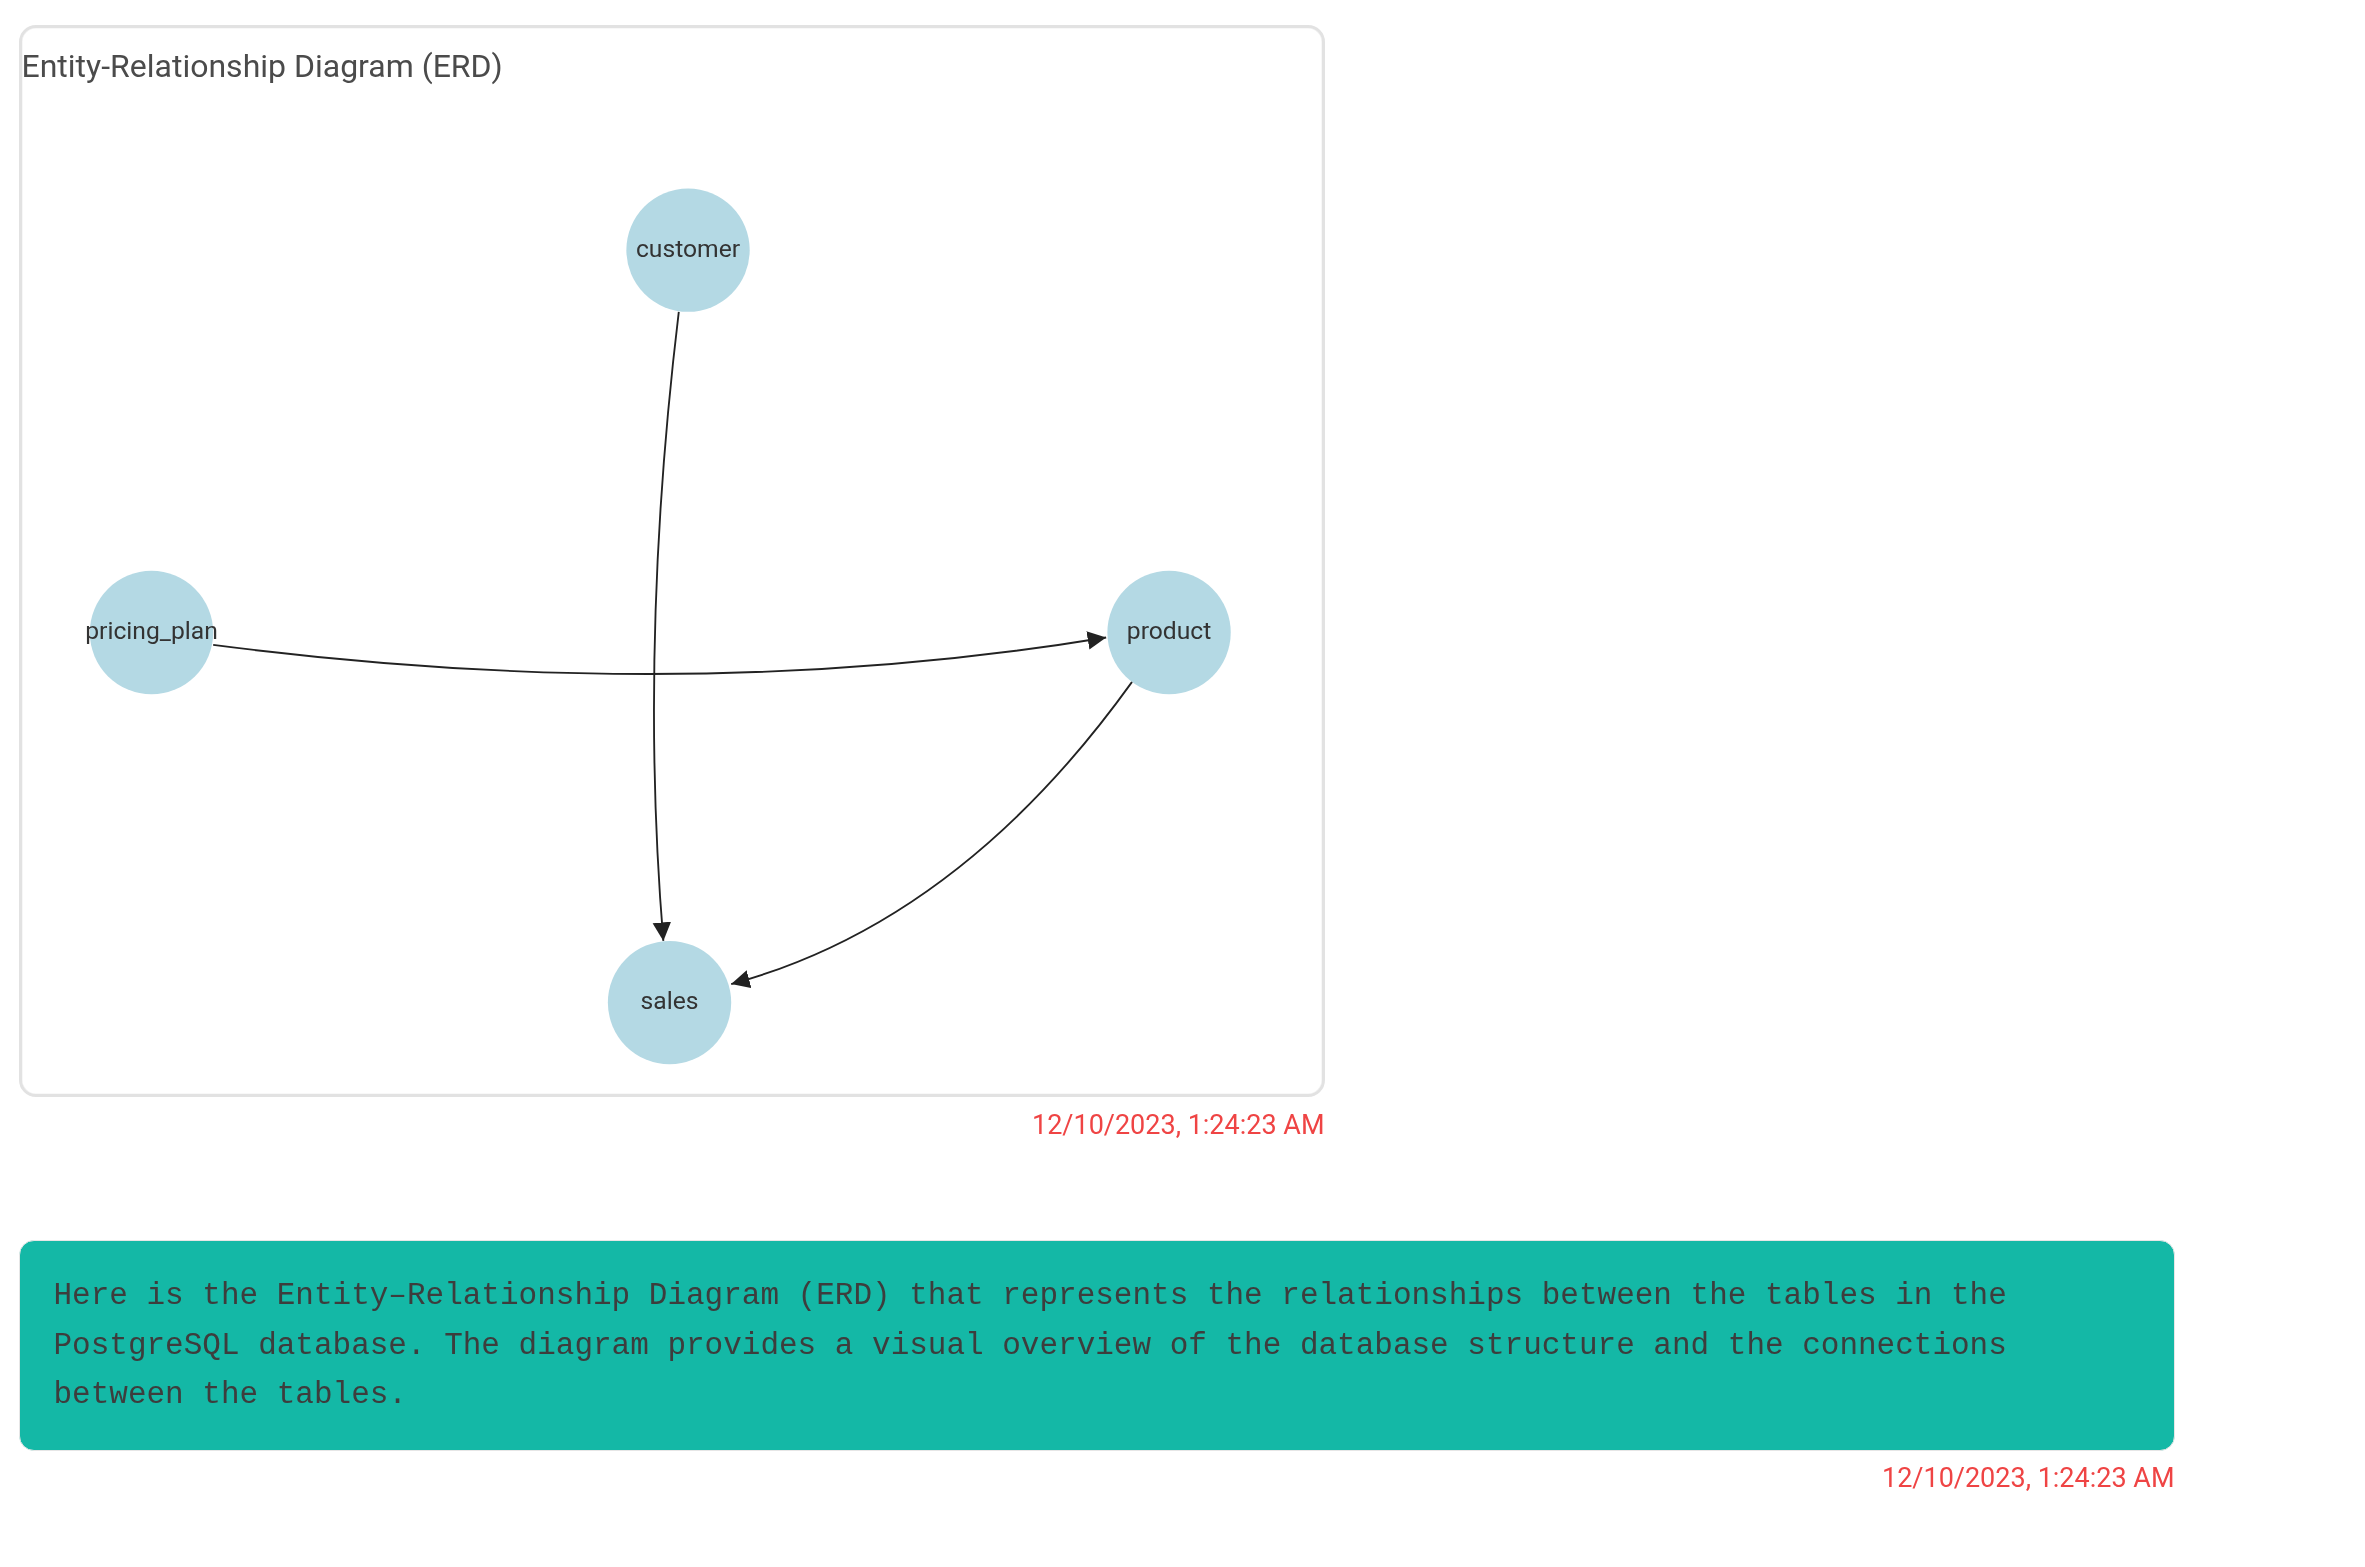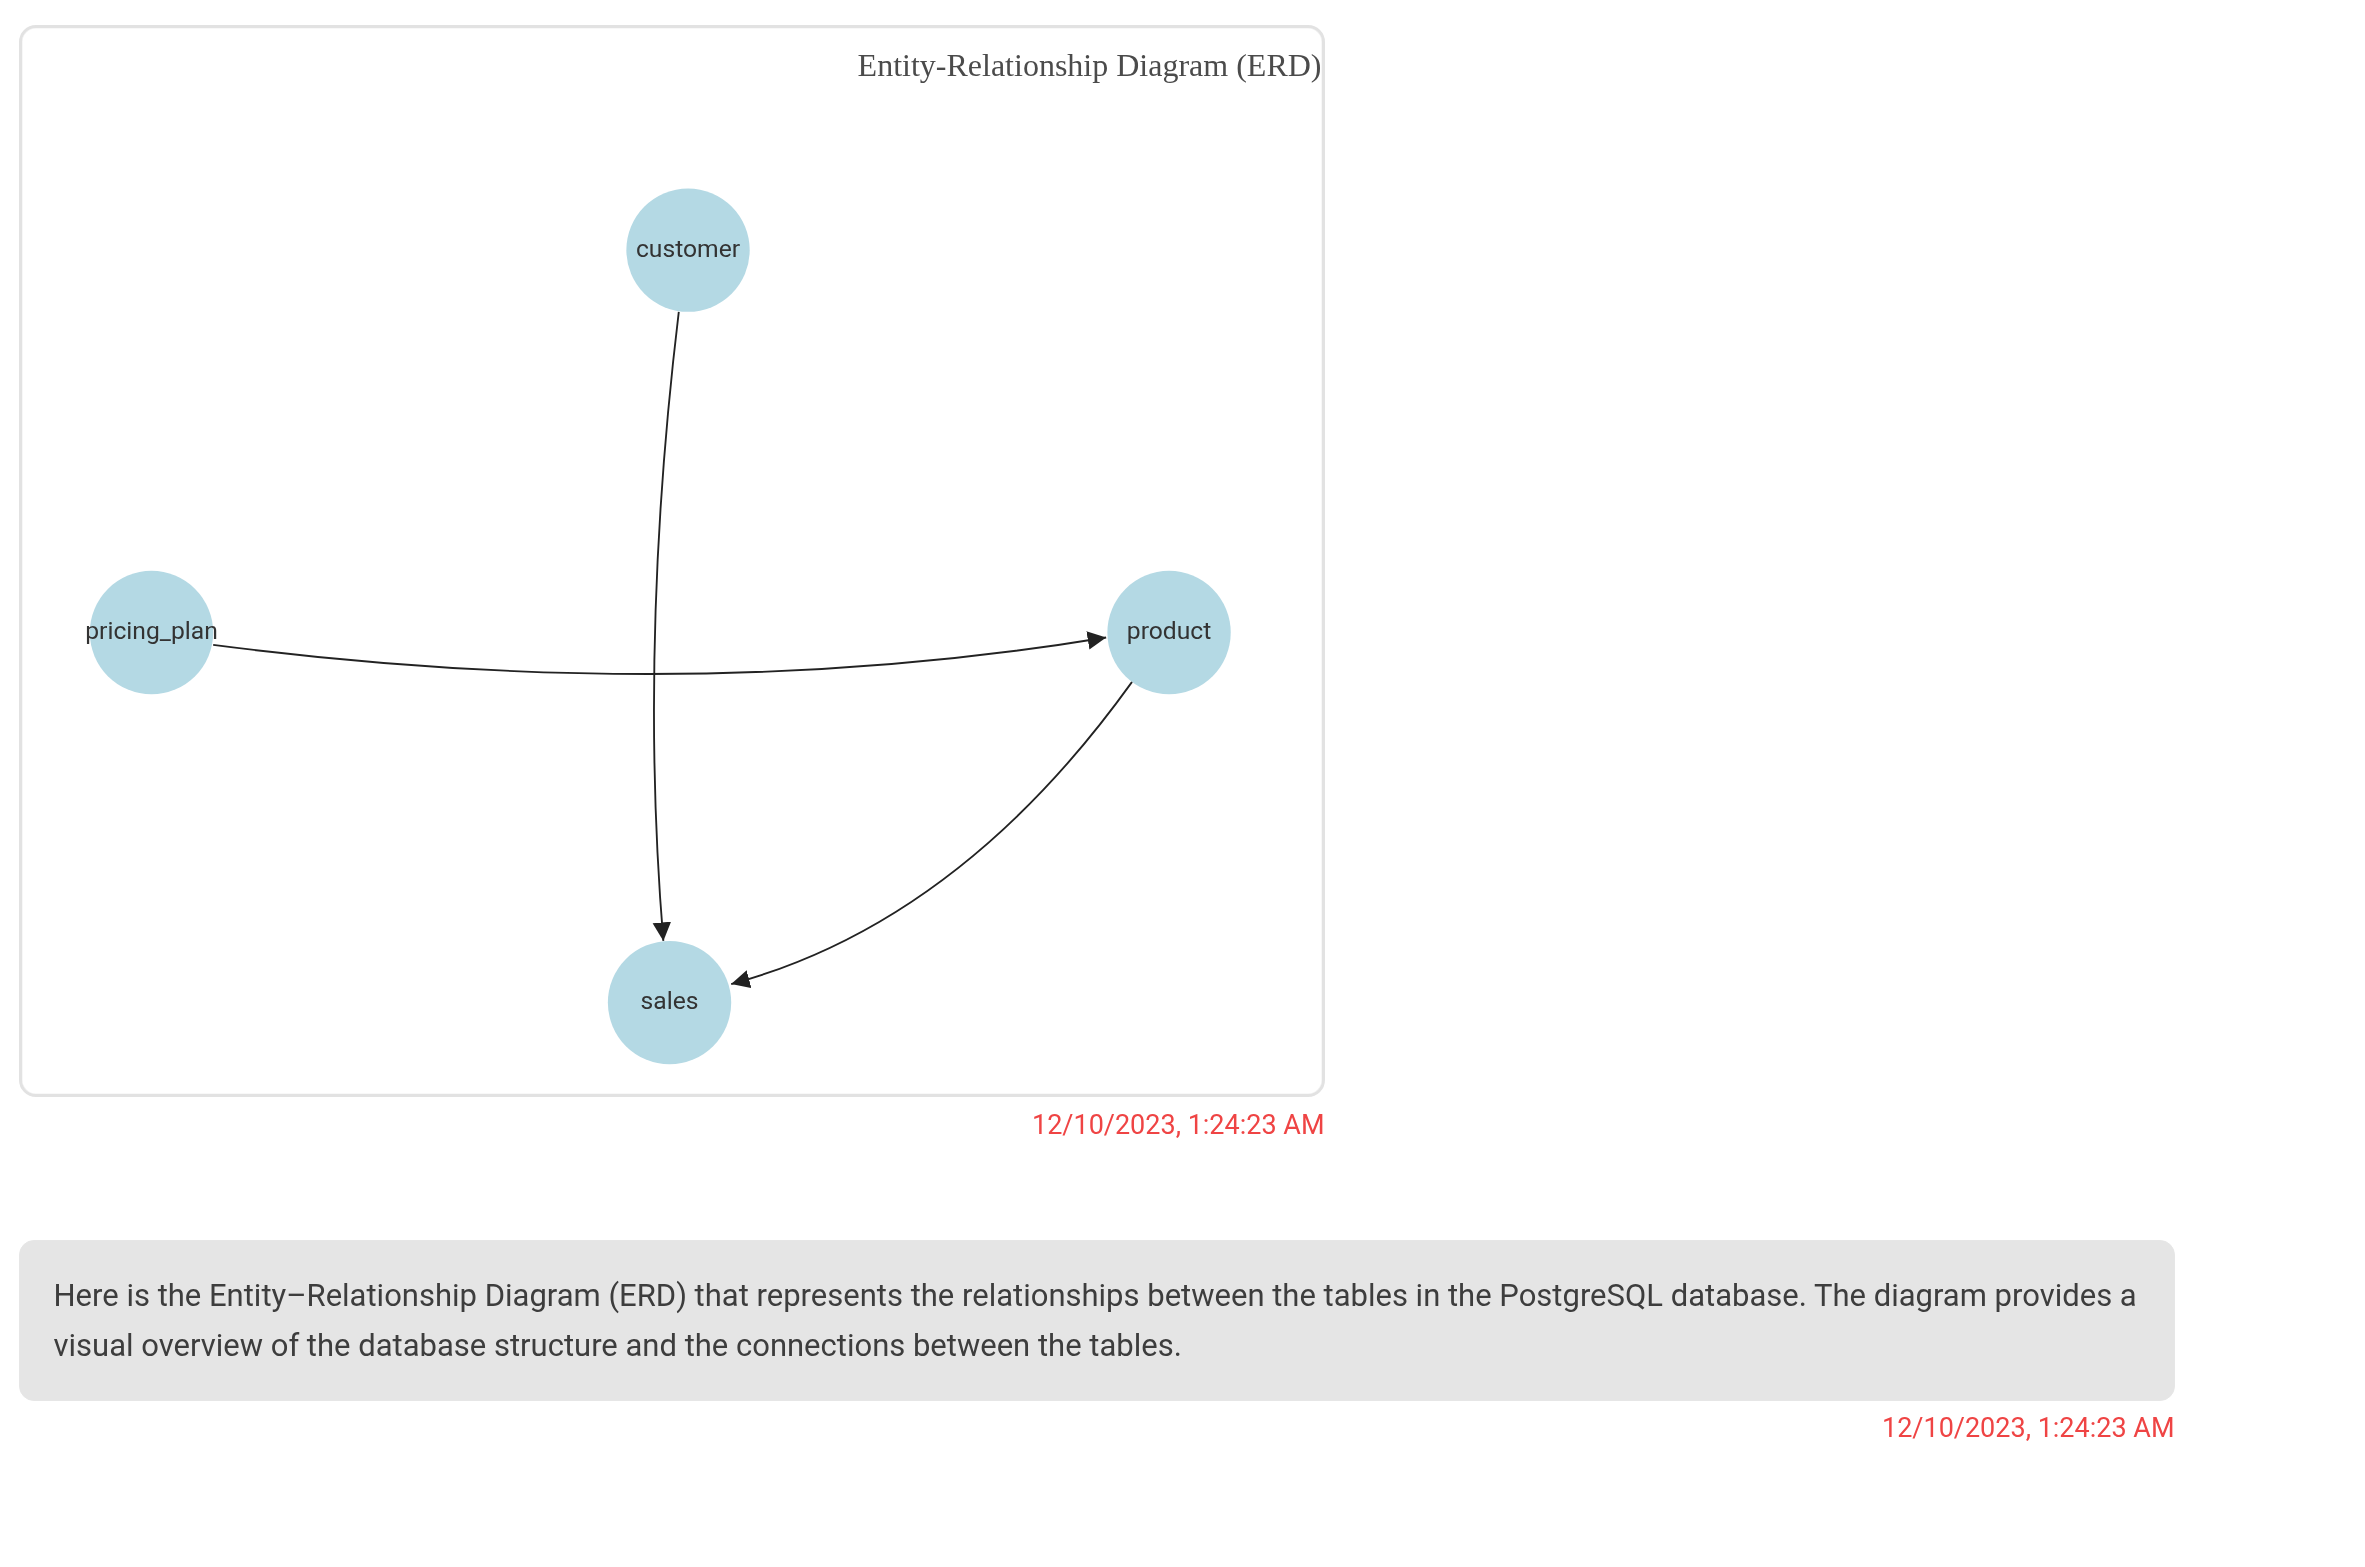--- a/index.html
+++ b/index.html
@@ -30,25 +30,24 @@
     position: relative;
     box-sizing: border-box;
     overflow: hidden;
     box-shadow: inset 0 0 0 0.6px #f2f2f2;
   }
   .diagram-title {
     position: absolute;
     top: 18.5px;
     left: 0;
     width: 100%;
-    text-align: right;
+    text-align: left;
     font-size: 32px;
     color: #4b4b4b;
     font-weight: 400;
-    font-family: Liberation Serif, serif;
   }
   .erd-svg {
     position: absolute;
     top: 0;
     left: 0;
     width: 100%;
     height: 100%;
   }
   .node circle {
     fill: #b4d9e4;
@@ -71,28 +70,29 @@
     font-size: 27px;
     margin-top: 12.3px;
   }
   .ts-row-1 {
     width: 1306px;
     text-align: right;
     margin-bottom: 99px;
   }
   .message-bubble {
     width: 2156px;
-    background: #e5e5e5;
+    background: #14b8a6;
     border: 1.2px solid #e6e6e6;
     border-radius: 15px;
     padding: 30px 34px;
     box-sizing: border-box;
     font-size: 31px;
     line-height: 1.6;
     color: #3d3d3d;
+    font-family: Liberation Mono, monospace;
   }
   .ts-row-2 {
     width: 2156px;
     text-align: right;
     margin-top: 11px;
   }
 </style>
 </head>
 <body>
 

